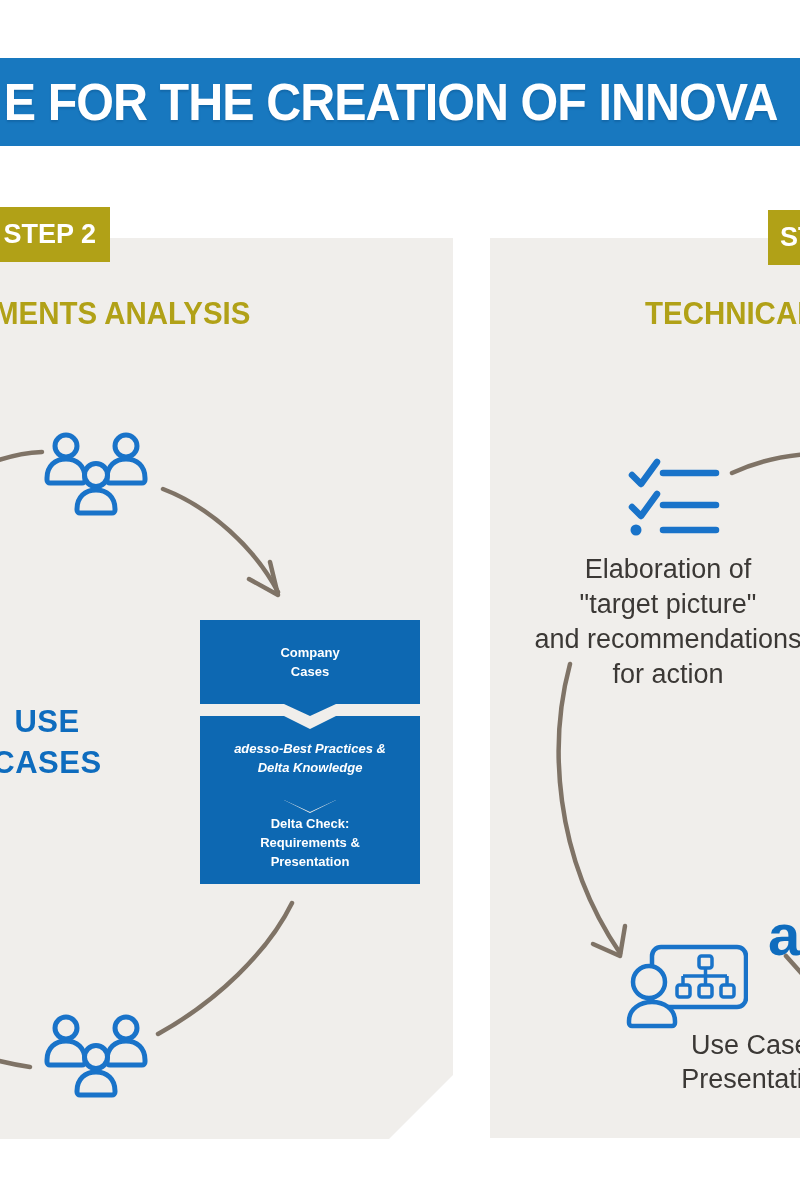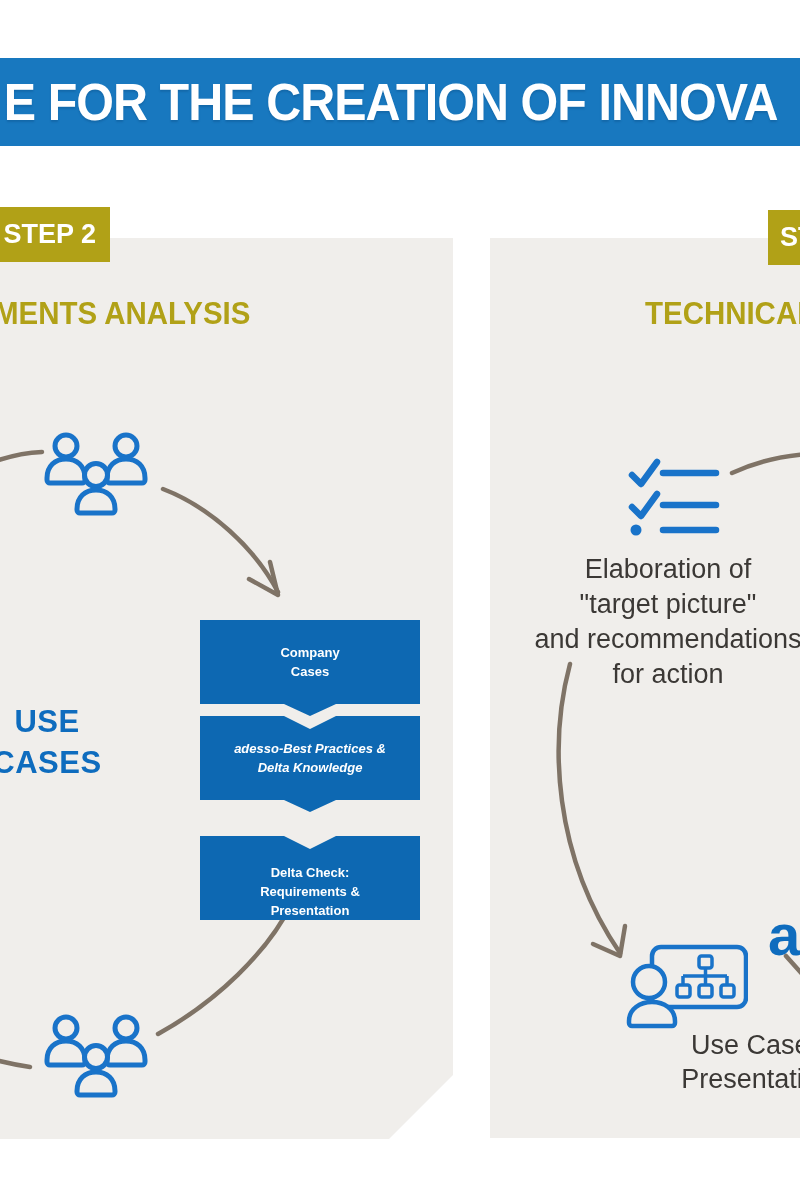--- a/index.html
+++ b/index.html
@@ -33,22 +33,22 @@
 
   
   .fbox{position:absolute;left:200px;width:220px;background:#0D68B2;color:#fff;
         display:flex;flex-direction:column;align-items:center;justify-content:center;
         font-weight:bold;font-size:13px;line-height:19px;text-align:center;box-sizing:border-box;}
   .fbox.b1{top:620px;height:96px;padding-bottom:12px;
      clip-path:polygon(0 0,100% 0,100% 87.5%,calc(50% + 26px) 87.5%,50% 100%,calc(50% - 26px) 87.5%,0 87.5%);}
   .fbox.b2{top:716px;height:96px;padding-bottom:12px;
      clip-path:polygon(0 0,calc(50% - 26px) 0,50% 13.5%,calc(50% + 26px) 0,100% 0,
                        100% 87.5%,calc(50% + 26px) 87.5%,50% 100%,calc(50% - 26px) 87.5%,0 87.5%);font-style:italic;}
-  .fbox.b3{top:836px;height:84px;
-     clip-path:polygon(0 0,calc(50% - 26px) 0,50% 15.5%,calc(50% + 26px) 0,100% 0,100% 100%,0 100%);justify-content:flex-end;}
+  .fbox.b3{top:800px;height:84px;
+     clip-path:polygon(0 0,calc(50% - 26px) 0,50% 15.5%,calc(50% + 26px) 0,100% 0,100% 100%,0 100%);}
 
   
   .use-cases{position:absolute;left:-103px;top:701px;width:300px;text-align:center;
              color:#0E6CBE;font-weight:bold;font-size:31px;line-height:41px;letter-spacing:.5px;}
 
   
   .darktext{position:absolute;color:#3B3835;text-align:center;font-size:27px;line-height:35px;}
   .elaboration{left:490px;top:552px;width:356px;}
   .presentation-label{left:600px;top:1028px;width:314px;line-height:34px;}
 

